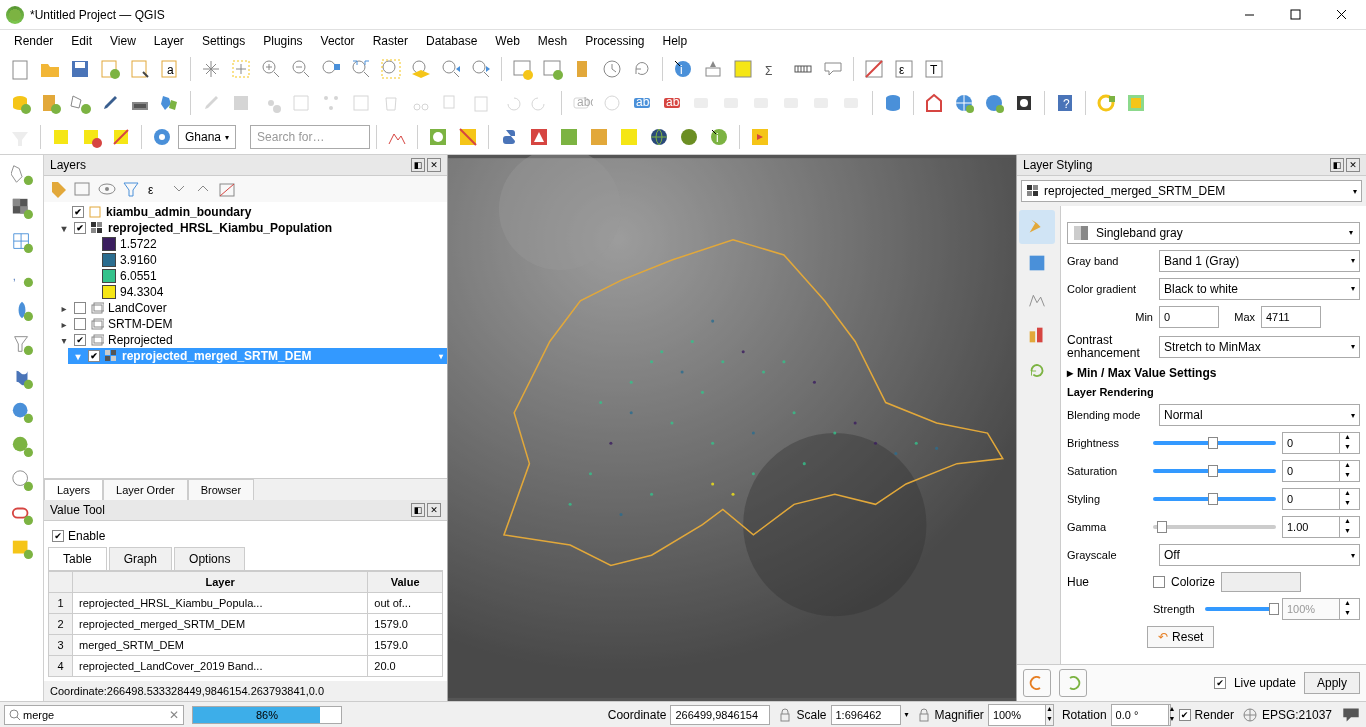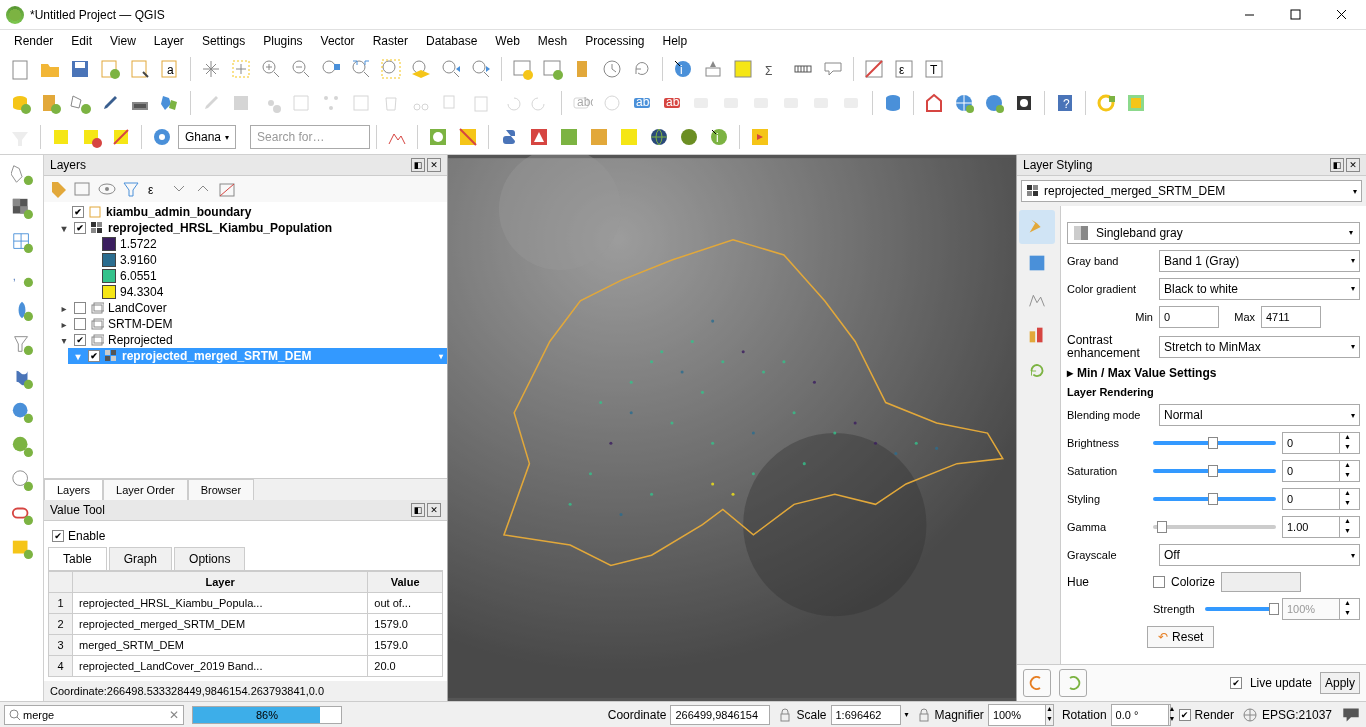--- a/index.html
+++ b/index.html
@@ -83,21 +83,21 @@
 .section-hdr { font-weight: bold; font-size: 11px; display: flex; align-items: center; gap: 4px; }
 .slider-row { display: flex; align-items: center; gap: 6px; }
 .slider-row label { width: 80px; font-size: 11px; }
 .slider-track { flex: 1; height: 4px; background: #3399ff; position: relative; border-radius: 2px; }
 .slider-track.grey { background: #ccc; }
 .slider-thumb { position: absolute; top: -4px; width: 10px; height: 12px; background: #fff; border: 1px solid #888; }
 .num-spin { width: 78px; height: 22px; border: 1px solid #aaa; display: flex; }
 .num-spin input { border: none; width: 56px; padding: 0 4px; font-size: 11px; }
 .num-spin .sp { width: 16px; display: flex; flex-direction: column; border-left: 1px solid #aaa; }
 .num-spin .sp span { flex: 1; font-size: 7px; text-align: center; cursor: pointer; }
-.btn-std { padding: 3px 4px; border: 1px solid #aaa; background: #f0f0f0; cursor: pointer; }
+.btn-std { padding: 3px 12px; border: 1px solid #aaa; background: #f0f0f0; cursor: pointer; }
 .styling-footer { display: flex; align-items: center; gap: 8px; padding: 4px 6px; border-top: 1px solid #ccc; background: #fafafa; }
 
 
 .statusbar { height: 26px; display: flex; align-items: center; border-top: 1px solid #ccc; padding: 0 4px; gap: 8px; font-size: 11px; background: #f0f0f0; }
 .status-group { display: flex; align-items: center; gap: 4px; }
 .status-input { height: 20px; border: 1px solid #aaa; padding: 0 4px; font-size: 11px; }
 .search-box { width: 180px; height: 20px; border: 1px solid #aaa; display: flex; align-items: center; padding: 0 4px; background: #fff; }
 .search-box input { border: none; flex: 1; font-size: 11px; outline: none; }
 .prog-bar { width: 150px; height: 18px; border: 1px solid #aaa; background: #fff; position: relative; }
 .prog-fill { height: 100%; background: #3daee9; }

